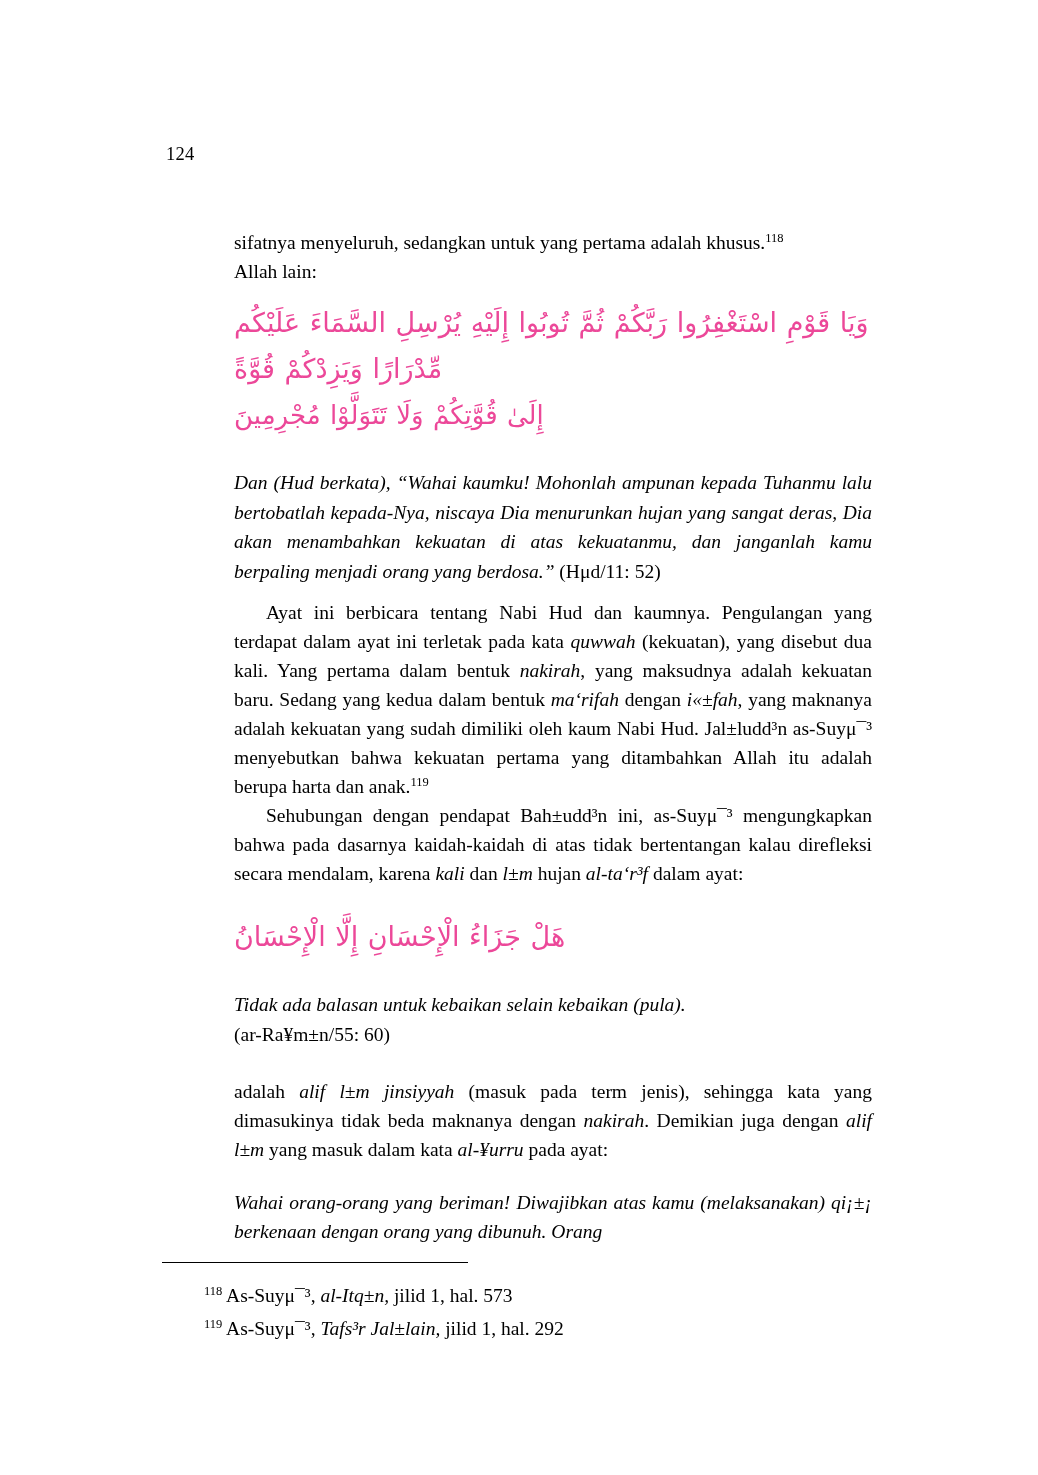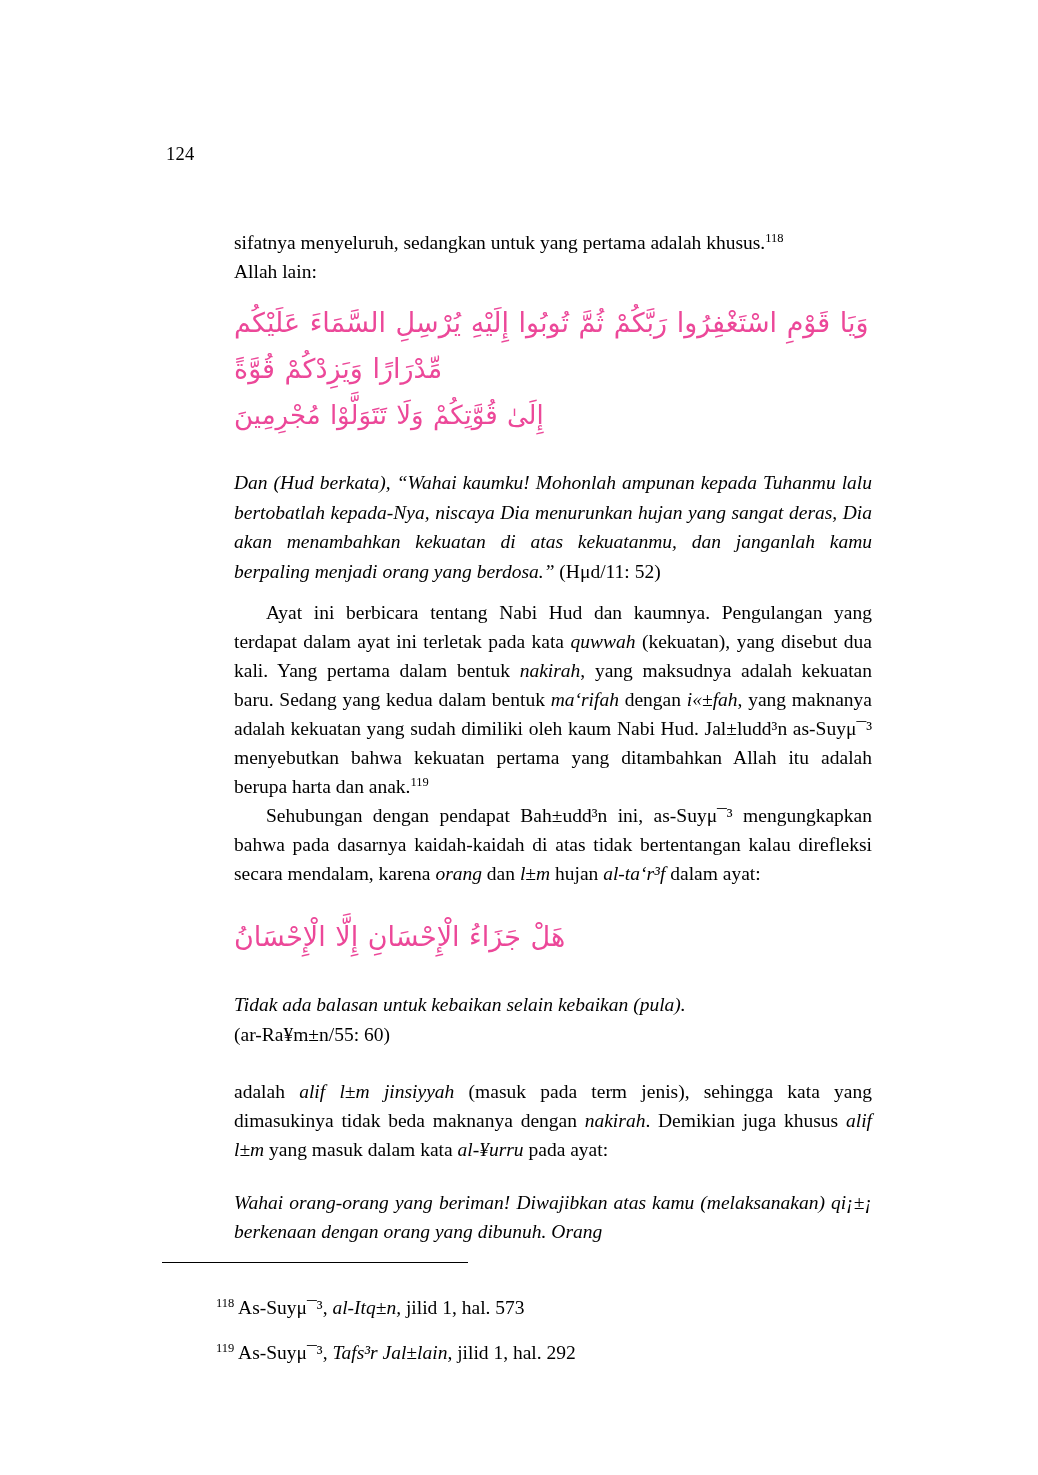--- a/index.html
+++ b/index.html
@@ -93,21 +93,21 @@
   }
   .footnotes {
     position: absolute;
     left: 200px;
     top: 1277px;
     width: 660px;
     font-size: 17.5px;
     line-height: 26px;
   }
   .footnotes .fn {
-    margin: 16px;
+    margin: 4px;
     white-space: nowrap;
   }
   .footnotes .fn sup {
     font-size: 12.5px;
   }
 </style>
 </head>
 <body>
 
 <div class="page">
@@ -126,34 +126,34 @@
     </div>
 
     <div class="gap-m"></div>
 
     <p class="trans"><span>Dan (Hud berkata), “Wahai kaumku! Mohonlah ampunan kepada Tuhanmu lalu bertobatlah kepada-Nya, niscaya Dia menurunkan hujan yang sangat deras, Dia akan menambahkan kekuatan di atas kekuatanmu, dan janganlah kamu berpaling menjadi orang yang berdosa.”</span><span style="font-style:normal"> (Hμd/11: 52)</span></p>
 
     <div class="gap-s"></div>
 
     <p class="just indent"><span>Ayat ini berbicara tentang Nabi Hud dan kaumnya. Pengulangan yang terdapat dalam ayat ini terletak pada kata </span><span class="italic">quwwah</span><span> (kekuatan), yang disebut dua kali. Yang pertama dalam bentuk </span><span class="italic">nakirah</span><span>, yang maksudnya adalah kekuatan baru. Sedang yang kedua dalam bentuk </span><span class="italic">ma‘rifah</span><span> dengan </span><span class="italic">i«±fah</span><span>, yang maknanya adalah kekuatan yang sudah dimiliki oleh kaum Nabi Hud. Jal±ludd³n as-Suyμ¯³ menyebutkan bahwa kekuatan pertama yang ditambahkan Allah itu adalah berupa harta dan anak.</span><sup>119</sup></p>
 
-    <p class="just indent"><span>Sehubungan dengan pendapat Bah±udd³n ini, as-Suyμ¯³ mengungkapkan bahwa pada dasarnya kaidah-kaidah di atas tidak bertentangan kalau direfleksi secara mendalam, karena </span><span class="italic">orang</span><span> dan </span><span class="italic">l±m</span><span> hujan </span><span class="italic">al-ta‘r³f</span><span> dalam ayat:</span></p>
+    <p class="just indent"><span>Sehubungan dengan pendapat Bah±udd³n ini, as-Suyμ¯³ mengungkapkan bahwa pada dasarnya kaidah-kaidah di atas tidak bertentangan kalau direfleksi secara mendalam, karena </span><span class="italic">kali</span><span> dan </span><span class="italic">l±m</span><span> hujan </span><span class="italic">al-ta‘r³f</span><span> dalam ayat:</span></p>
 
     <div class="gap-s"></div>
 
     <div class="arabic arabic-block">هَلْ جَزَاءُ الْإِحْسَانِ إِلَّا الْإِحْسَانُ</div>
 
     <div class="gap-m"></div>
 
     <p class="trans"><span>Tidak ada balasan untuk kebaikan selain kebaikan (pula).</span></p>
     <p style="font-style:normal">(ar-Ra¥m±n/55: 60)</p>
 
     <div class="gap-l"></div>
 
-    <p class="just"><span>adalah </span><span class="italic">alif l±m jinsiyyah</span><span> (masuk pada term jenis), sehingga kata yang dimasukinya tidak beda maknanya dengan </span><span class="italic">nakirah</span><span>. Demikian juga khusus </span><span class="italic">alif l±m</span><span> yang masuk dalam kata </span><span class="italic">al-¥urru</span><span> pada ayat:</span></p>
+    <p class="just"><span>adalah </span><span class="italic">alif l±m jinsiyyah</span><span> (masuk pada term jenis), sehingga kata yang dimasukinya tidak beda maknanya dengan </span><span class="italic">nakirah</span><span>. Demikian juga dengan </span><span class="italic">alif l±m</span><span> yang masuk dalam kata </span><span class="italic">al-¥urru</span><span> pada ayat:</span></p>
 
     <div class="gap-s"></div>
 
 
     <div class="gap-s"></div>
 
     <p class="trans">Wahai orang-orang yang beriman! Diwajibkan atas kamu (melaksanakan) qi¡±¡ berkenaan dengan orang yang dibunuh. Orang</p>
 
   </div>
 

